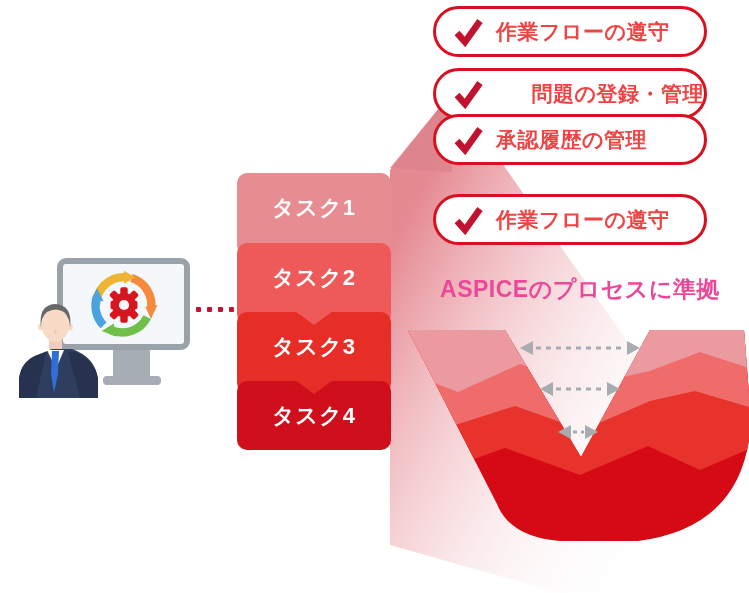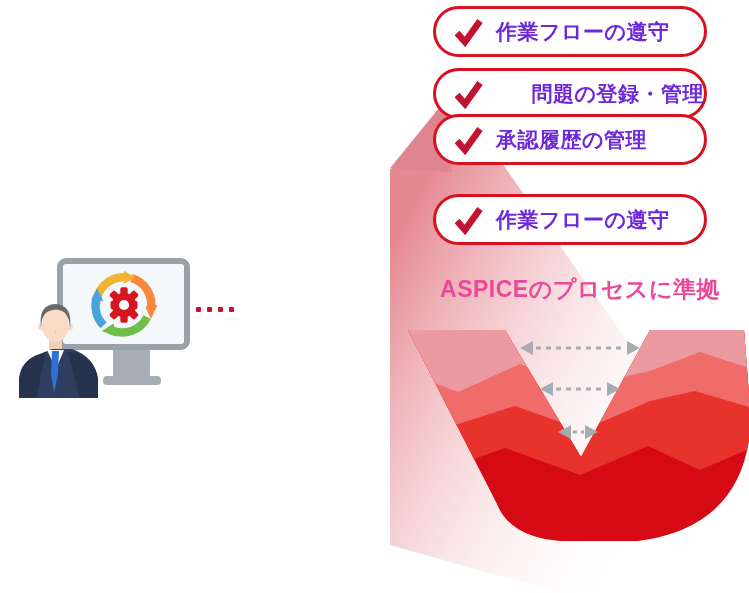--- a/index.html
+++ b/index.html
@@ -32,21 +32,21 @@
        border-left:19px solid transparent;border-right:19px solid transparent;}
   .tab1{left:58px;top:138px;border-top:14px solid #ee5a59;}
   .tab2{left:58px;top:207px;border-top:14px solid #e62e27;}
 
   
   .pill{
     position:absolute;left:433px;width:274px;height:51px;background:#ffffff;
     border:3px solid #d8101f;border-radius:28px;z-index:4;
     display:flex;align-items:center;padding-left:17px;gap:13px;
   }
-  .pill .plabel{font-size:21px;font-weight:bold;color:#6d28d9;letter-spacing:.5px;white-space:nowrap;}
+  .pill .plabel{font-size:21px;font-weight:bold;color:#ef4444;letter-spacing:.5px;white-space:nowrap;}
   .pill1{top:6px;} .pill2{top:68px;justify-content:space-between;} .pill3{top:114px;} .pill4{top:194px;}
 
   
   .caption{
     position:absolute;left:425px;top:274px;width:310px;z-index:4;text-align:center;
     font-size:23px;font-weight:bold;color:#ec4899;letter-spacing:.5px;white-space:nowrap;
   }
 
   
   .monitor{
@@ -105,20 +105,36 @@
         <polygon points="620,389 607,382 607,396" stroke="none"></polygon>
       </g>
       <g>
         <line x1="573" y1="432" x2="584" y2="432" stroke-dasharray="4 4"></line>
         <polygon points="558,432 571,425 571,439" stroke="none"></polygon>
         <polygon points="598,432 585,425 585,439" stroke="none"></polygon>
       </g>
     </g>
   </svg>
 
+  <div class="stack">
+    <div class="task task1">
+      <span class="tlabel">タスク1</span>
+    </div>
+    <div class="task task2">
+      <span class="tlabel">タスク2</span>
+    </div>
+    <div class="task task3">
+      <span class="tlabel">タスク3</span>
+    </div>
+    <div class="task task4">
+      <span class="tlabel">タスク4</span>
+    </div>
+    <div class="tab tab1"></div>
+    <div class="tab tab2"></div>
+  </div>
 
   <div class="monitor-stand"></div>
   <div class="monitor-base"></div>
   <div class="monitor">
     <svg class="screen-icon" width="114" height="78" viewBox="0 0 120 84">
       <g fill="none" stroke-width="9">
         <path d="M30,42 A30,30 0 0 1 60,12" stroke="#f0b433"></path>
         <path d="M68,13 A30,30 0 0 1 89,47" stroke="#f6893c"></path>
         <path d="M85,55 A30,30 0 0 1 46,69" stroke="#6fbf4a"></path>
         <path d="M38,64 A30,30 0 0 1 31,33" stroke="#4ba3dd"></path>

